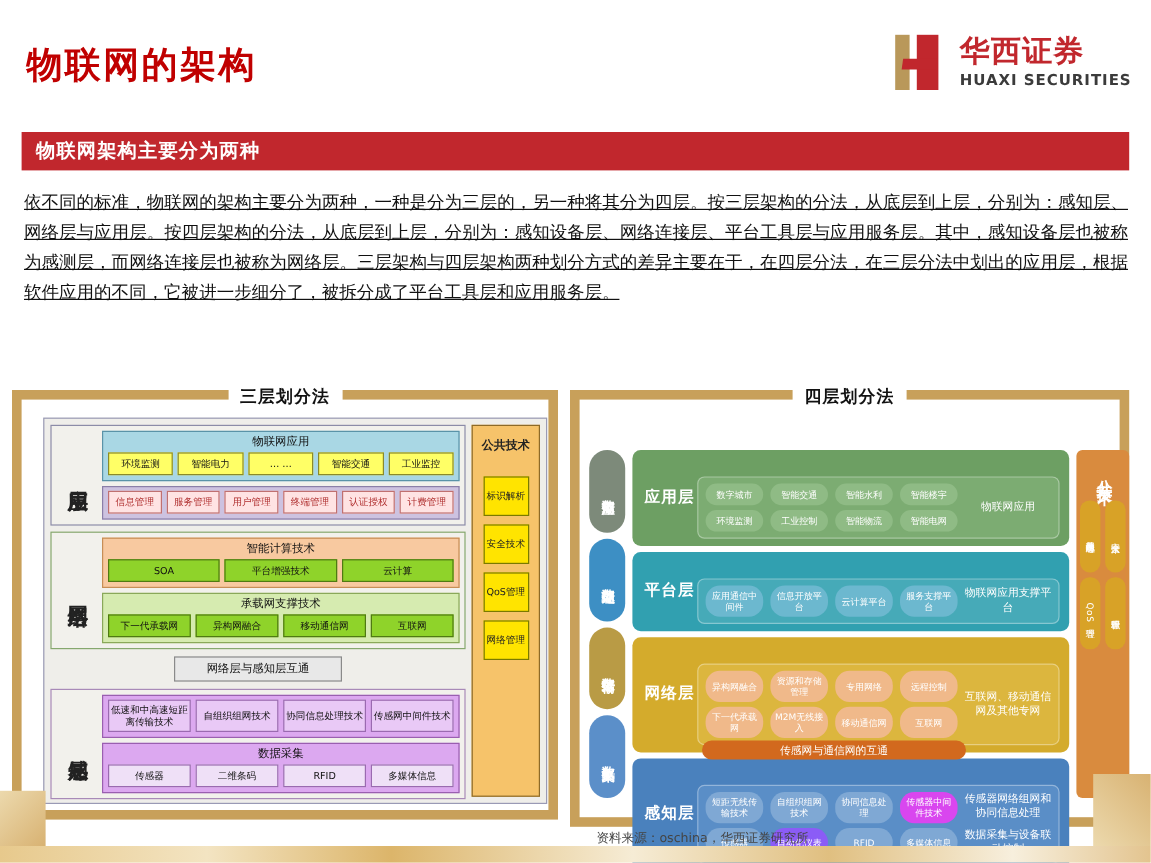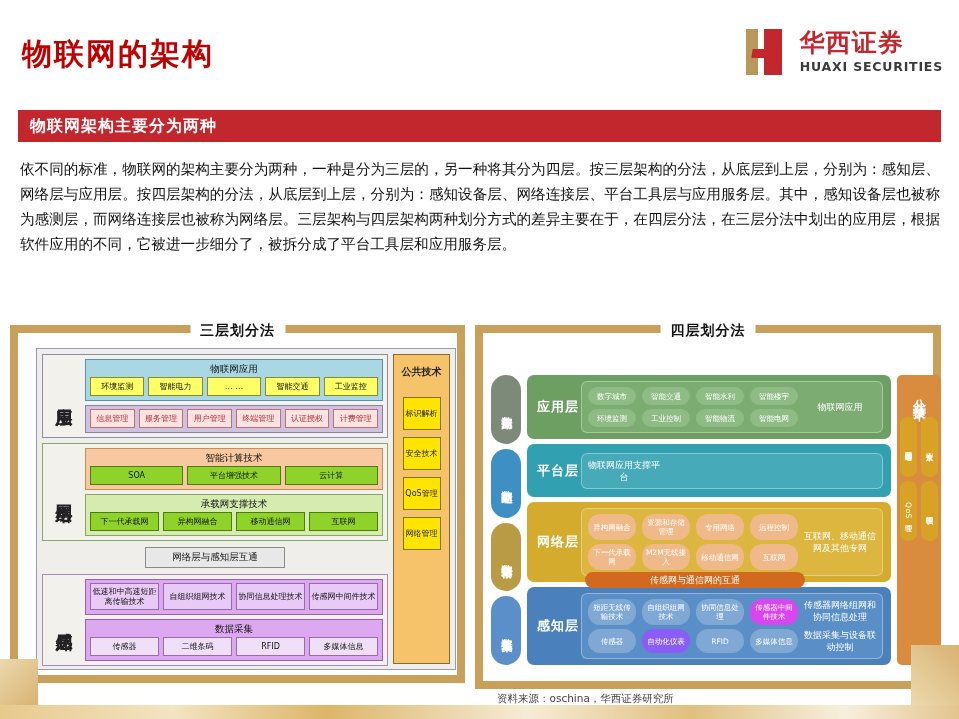--- a/index.html
+++ b/index.html
@@ -32,21 +32,21 @@
     position:absolute; left:18px; top:110px; width:923px; height:32px;
     background:#c1272d; color:#fff;
     font-size:16px; font-weight:bold; letter-spacing:1px;
     display:flex; align-items:center; padding-left:12px;
   }
 
   
   .body-text {
     position:absolute; left:20px; top:156px; width:920px;
     font-size:14.6px; line-height:25px; color:#111;
-    text-align:justify; text-indent:0;
+    text-align:justify; text-indent:0;text-decoration:underline;
   }
 
   
   .panel { position:absolute; border:8px solid #a3a3a3; }
   .panel-title {
     position:absolute; top:-11px; background:#fff;
     padding:0 10px; font-size:14px; font-weight:bold; color:#111; letter-spacing:1px;
     left:50%; transform:translateX(-50%);
   }
   #panel-left  { left:10px;  top:325px; width:455px; height:358px; }
@@ -110,21 +110,21 @@
   .d4 { position:absolute; left:8px; top:42px; width:450px; height:290px; display:flex; gap:6px; }
   .d4-rail { width:30px; display:flex; flex-direction:column; gap:5px; }
   .rail-pill {
     flex:1; border-radius:15px; color:#fff; font-size:11px; font-weight:bold;
     display:flex; align-items:center; justify-content:center; letter-spacing:1px;
     writing-mode:vertical-rl; line-height:14px;
   }
   .d4-rows { flex:1; display:flex; flex-direction:column; gap:5px; }
   .d4-row { flex:1; border-radius:7px; display:flex; align-items:center; padding:6px 8px; position:relative; }
   .d4-row-label { width:46px; font-size:13px; color:#fff; font-weight:bold; text-align:center; line-height:16px; letter-spacing:1px; }
-  .d4-inner { flex:1; border:1px solid rgba(255,255,255,0.35); border-radius:6px; display:flex; align-items:center; padding:5px 6px; gap:6px; }
+  .d4-inner { flex:1; border:1px solid rgba(255,255,255,0.35); border-radius:6px; display:flex; align-items:center; padding:5px 6px; gap:6px;margin-top:16px; }
   .pill-grid { flex:1; display:flex; flex-direction:column; gap:4px; }
   .pill-line { display:flex; gap:6px; }
   .pill {
     flex:1; border-radius:12px; font-size:7.5px; color:#fff; text-align:center;
     padding:4px 2px; line-height:9px; display:flex; align-items:center; justify-content:center;
     min-height:18px;
   }
   .d4-aside { width:72px; font-size:9px; color:#fff; text-align:center; line-height:12px; }
   .orange-bar {
     position:absolute; left:58px; right:86px; bottom:-6px; height:16px;
@@ -308,20 +308,28 @@
               <div class="pill p0" style="background: rgb(143, 187, 133);">智能电网</div>
             </div>
           </div>
           <div class="d4-aside">物联网应用</div>
         </div>
       </div>
 
       <div class="d4-row" id="row1" style="background: rgb(49, 160, 176);">
         <div class="d4-row-label">平台层</div>
         <div class="d4-inner" id="inner1" style="background: rgb(70, 170, 184);">
+          <div class="pill-grid">
+            <div class="pill-line">
+              <div class="pill p1" style="background: rgb(108, 184, 207);">应用通信中间件</div>
+              <div class="pill p1" style="background: rgb(108, 184, 207);">信息开放平台</div>
+              <div class="pill p1" style="background: rgb(108, 184, 207);">云计算平台</div>
+              <div class="pill p1" style="background: rgb(108, 184, 207);">服务支撑平台</div>
+            </div>
+          </div>
           <div class="d4-aside">物联网应用支撑平台</div>
         </div>
       </div>
 
       <div class="d4-row" id="row2" style="background: rgb(212, 171, 44);">
         <div class="d4-row-label">网络层</div>
         <div class="d4-inner" id="inner2" style="background: rgb(220, 182, 62);">
           <div class="pill-grid">
             <div class="pill-line">
               <div class="pill p2" style="background: rgb(240, 185, 138);">异构网融合</div>

